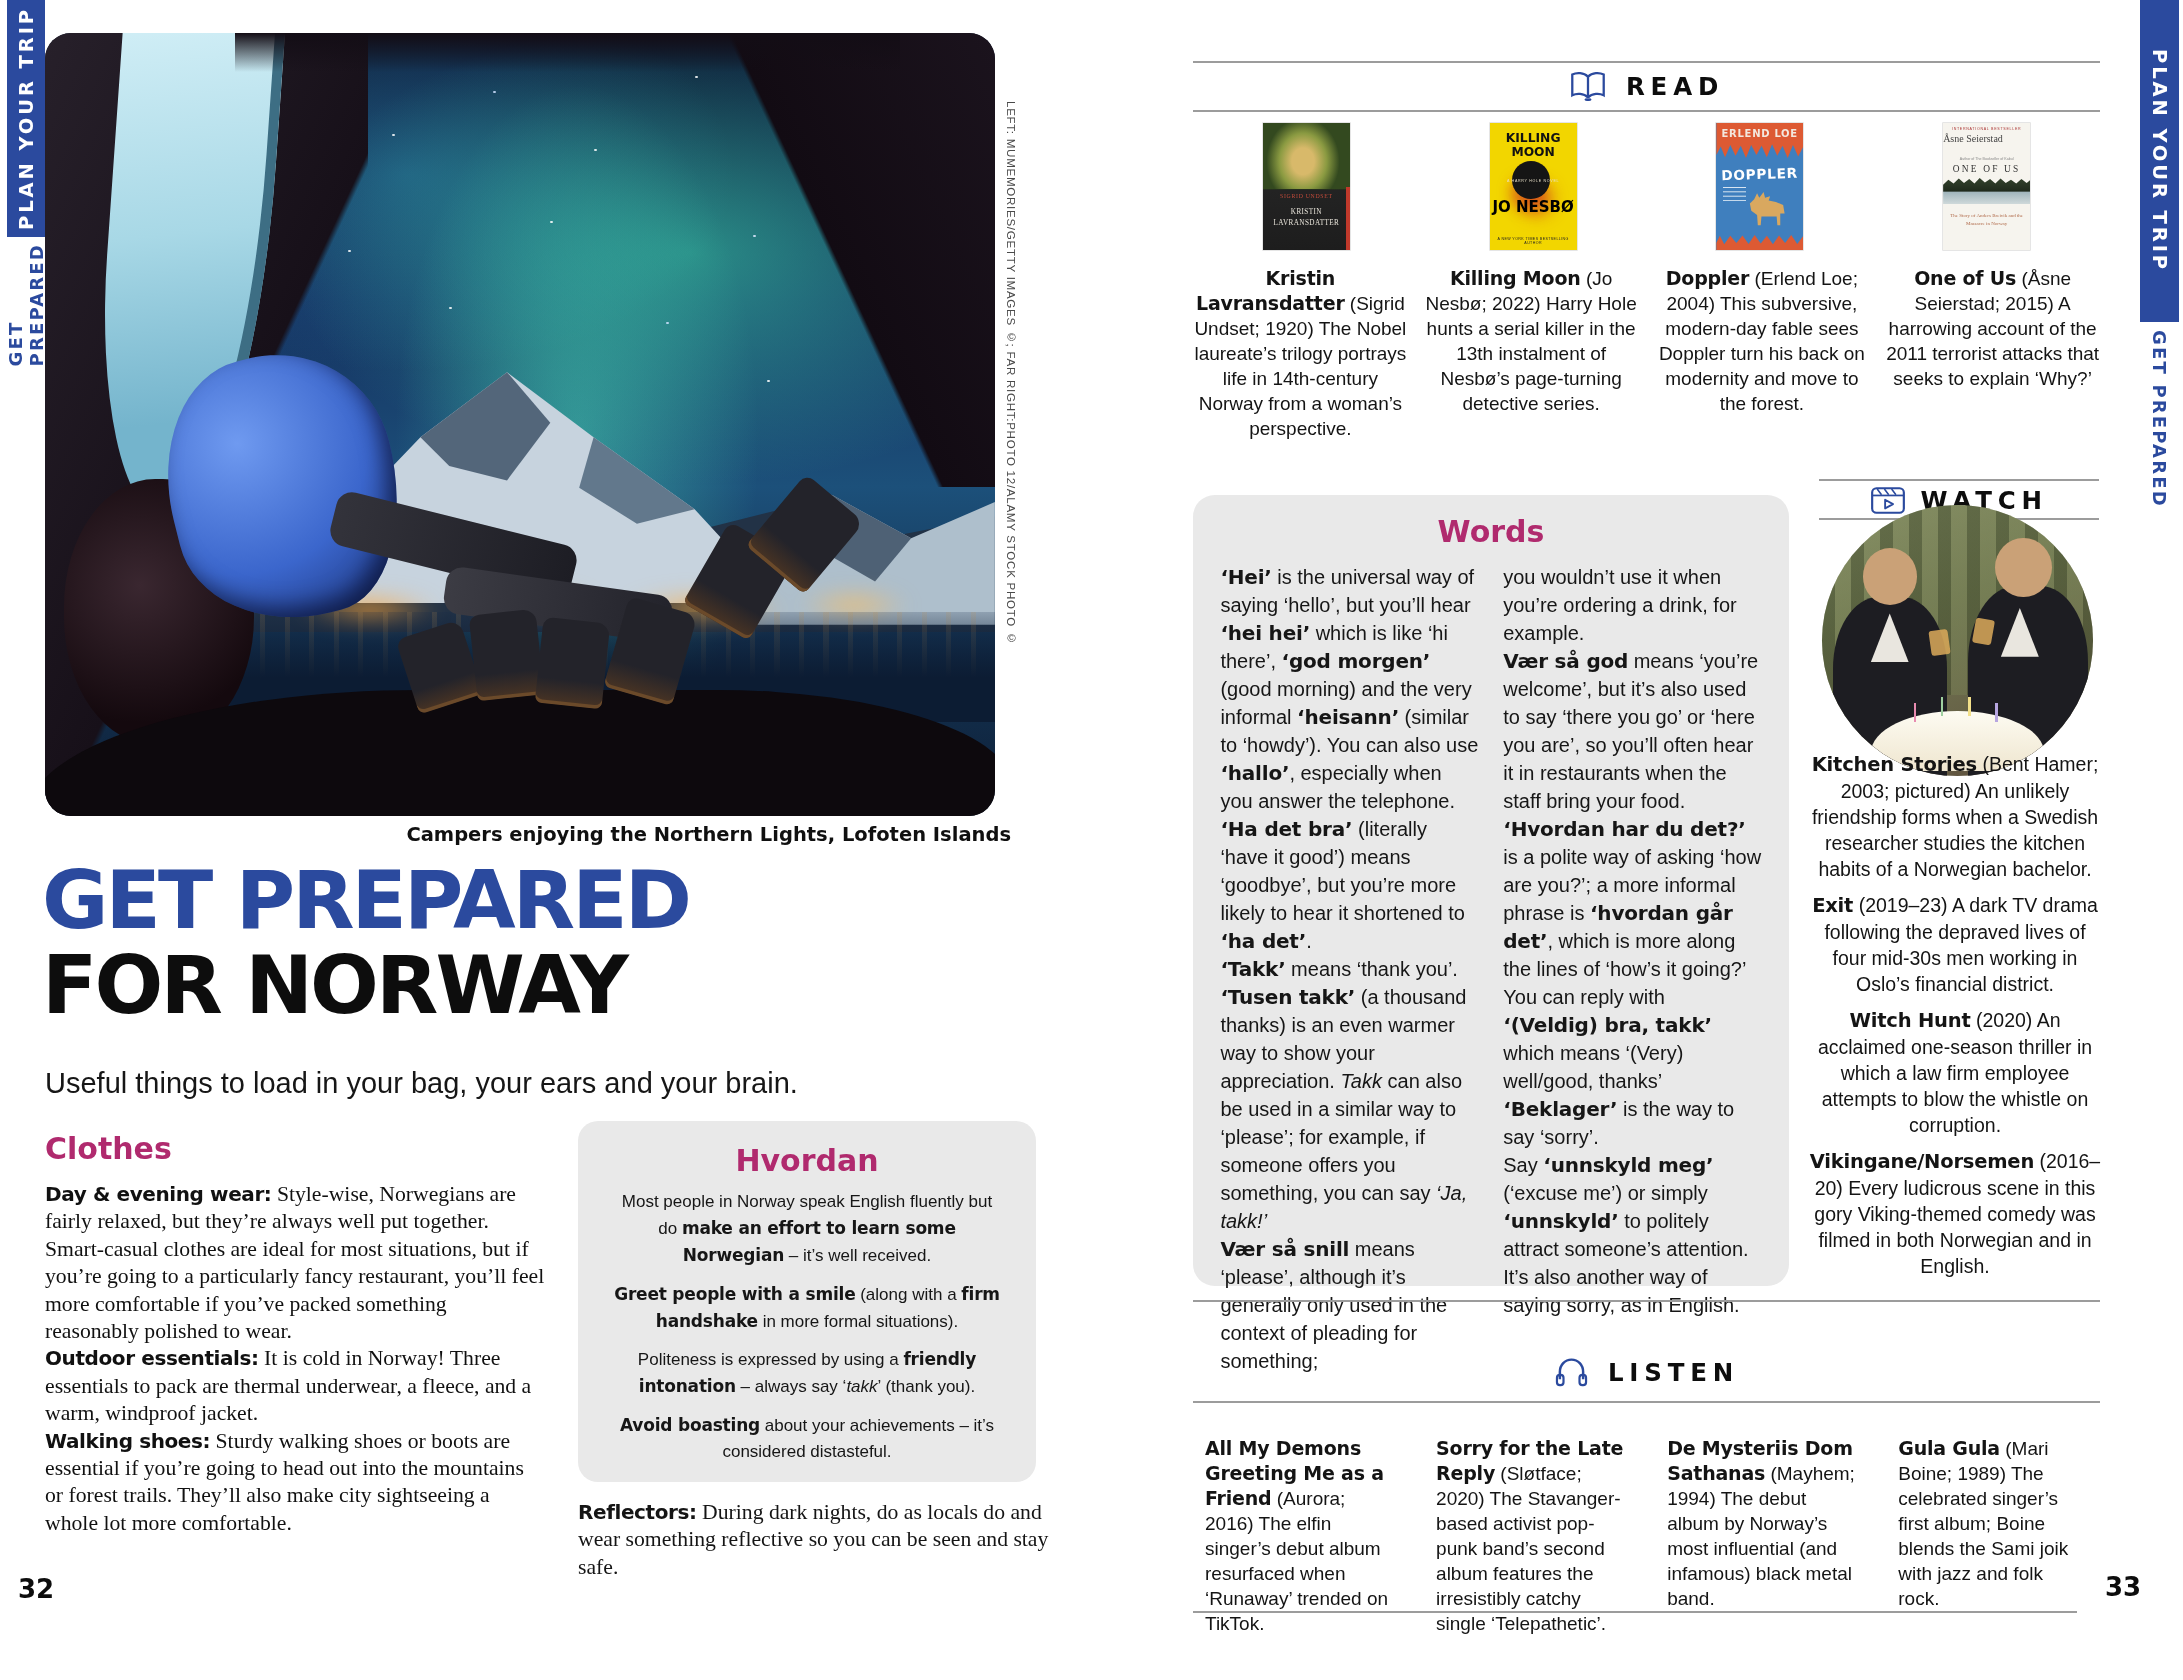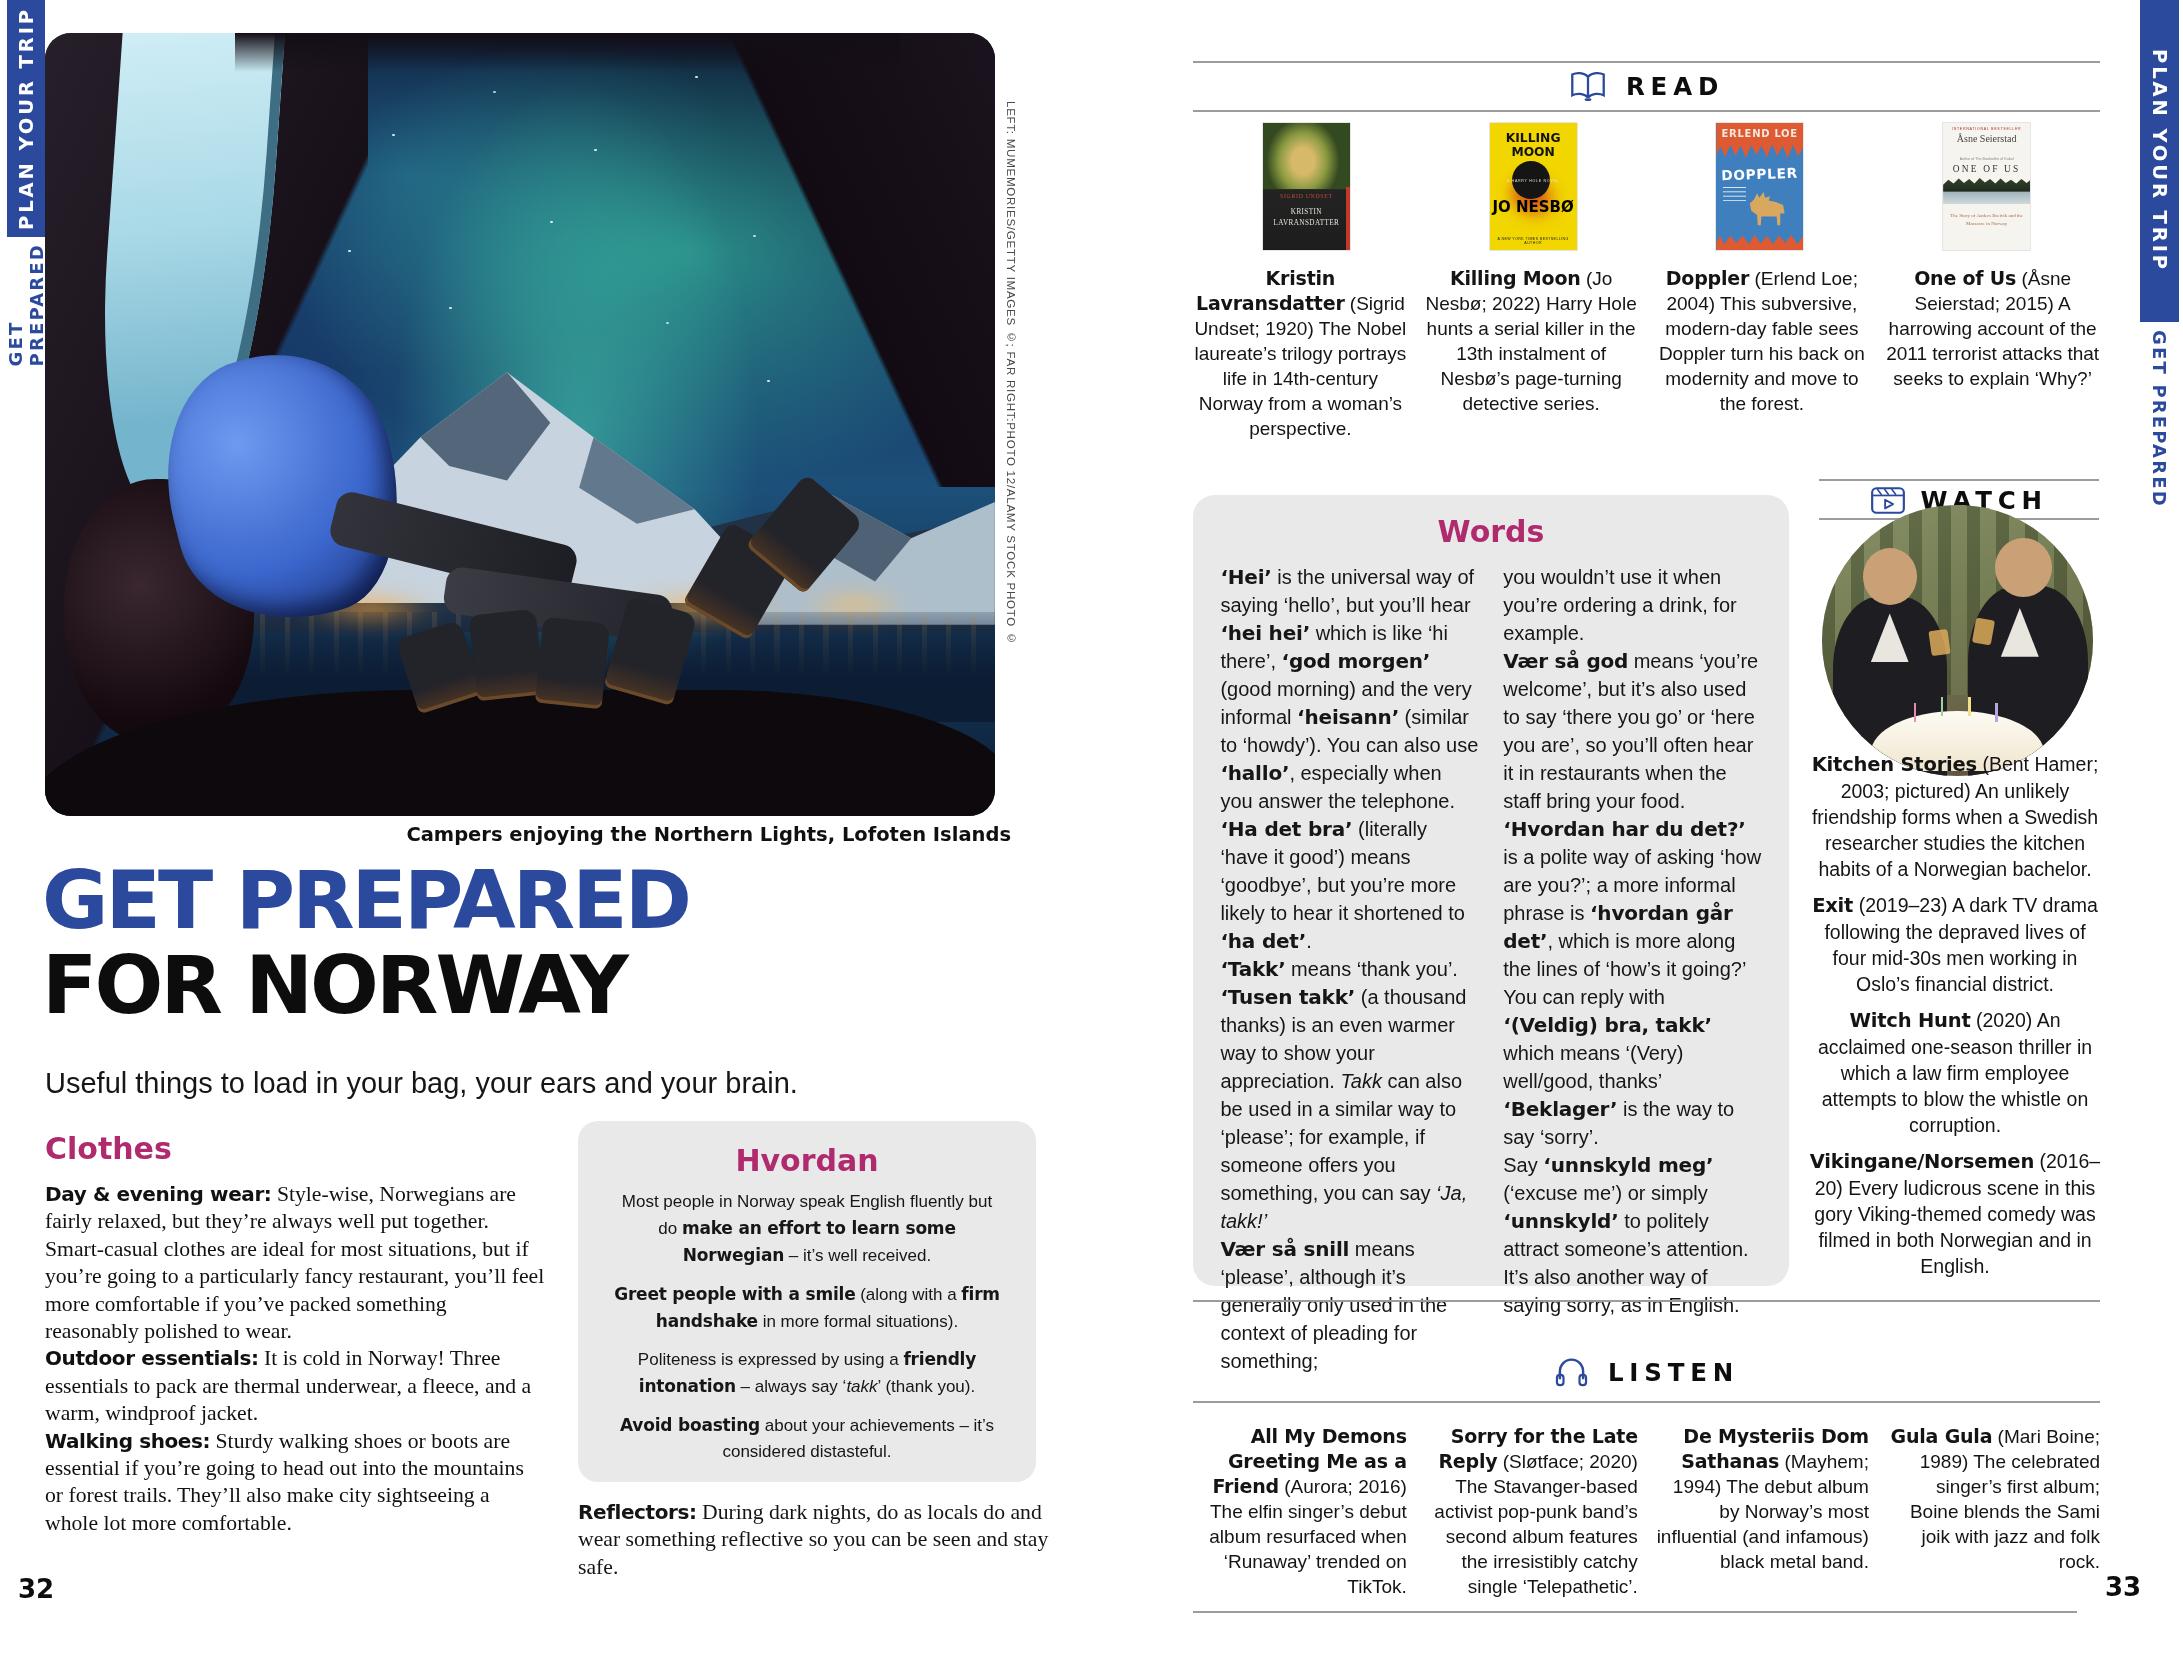--- a/index.html
+++ b/index.html
@@ -110,21 +110,21 @@
   .cv3 .flameB{position:absolute;left:0;bottom:0;width:100%;height:16%;background:#dd5a33;
     clip-path:polygon(0 100%,100% 100%,100% 30%,93% 70%,86% 26%,79% 66%,72% 28%,65% 72%,58% 30%,51% 68%,44% 26%,37% 70%,30% 28%,23% 66%,16% 30%,9% 72%,4% 30%,0 64%);}
   .cv3 .au{position:absolute;left:6%;top:4%;width:88%;color:#f3e8de;
     font-family:"DejaVu Sans",sans-serif;font-weight:bold;font-size:10px;letter-spacing:0.7px;}
   .cv3 .ti{position:absolute;left:0;top:34%;width:100%;text-align:center;color:#fff;
     font-family:"DejaVu Sans",sans-serif;font-weight:bold;font-size:13.7px;letter-spacing:0.7px;transform:rotate(-2deg);}
   .cv3 .sq{position:absolute;left:8%;top:50%;width:26%;height:1.4px;background:rgba(255,255,255,.8);
     box-shadow:0 4.3px 0 rgba(255,255,255,.8),0 8.7px 0 rgba(255,255,255,.8),0 13px 0 rgba(255,255,255,.7);}
   .cv4{background:#f6f4ee;}
   .cv4 .top{position:absolute;left:0;top:3%;width:100%;text-align:center;color:#a33;font-size:3.6px;letter-spacing:0.7px;}
-  .cv4 .au{position:absolute;left:0;top:8%;width:100%;text-align:center;color:#444;
+  .cv4 .au{position:absolute;left:0;top:8%;width:100%;color:#444;
     font-family:"Liberation Serif",serif;font-size:10px;line-height:11.6px;}
   .cv4 .note{position:absolute;left:0;top:27%;width:100%;text-align:center;color:#888;font-size:3.6px;}
   .cv4 .ti{position:absolute;left:0;top:32%;width:100%;text-align:center;color:#333;
     font-family:"Liberation Serif",serif;font-size:9.4px;letter-spacing:2.2px;}
   .cv4 .forest{position:absolute;left:0;top:42%;width:100%;height:22%;
     background:linear-gradient(180deg,#37462f 0%,#1f2a1c 55%,#9fb4bb 56%,#cfd9da 100%);
     clip-path:polygon(0 30%,6% 12%,12% 26%,18% 8%,24% 24%,30% 10%,36% 26%,42% 6%,48% 22%,54% 10%,60% 26%,66% 8%,72% 24%,78% 12%,84% 26%,90% 10%,96% 24%,100% 14%,100% 100%,0 100%);}
   .cv4 .bot{position:absolute;left:0;top:70%;width:100%;text-align:center;color:#b06a4a;
     font-family:"Liberation Serif",serif;font-size:5px;line-height:8px;}
   
@@ -142,21 +142,21 @@
   .wc-head{position:absolute;border-radius:50%;background:#caa177;}
   .wc-shirt{position:absolute;background:#e9e6df;clip-path:polygon(50% 0,100% 100%,0 100%);}
   .wc-glass{position:absolute;width:19px;height:24.5px;background:rgba(220,170,90,.85);border-radius:2.9px;}
   .wc-cake{position:absolute;left:18%;bottom:2%;width:64%;height:22%;border-radius:50% 50% 8.7px 8.7px/70% 70% 7.2px 7.2px;
     background:linear-gradient(180deg,#fdfbf2,#efe6cf);}
   .wc-candle{position:absolute;width:2.2px;height:19px;}
   .watch-texts{left:1809px;top:751px;width:292px;text-align:center;font-size:19.5px;line-height:26px;color:#141414;}
   .tv-entry{margin:0 0 10px;}
   
   .listen-row{left:1193px;top:1424px;width:907px;display:flex;gap:17.3px;}
-  .listen-col{flex:1;text-align:right;font-size:19px;line-height:25px;color:#141414;margin:0;}
+  .listen-col{flex:1;text-align:left;font-size:19px;line-height:25px;color:#141414;margin:12px;}
   .icon-svg{display:block;}
 </style>
 </head>
 <body>
 
 <div id="page">
 
   <div class="abs sbbox" style="left:7.2px;top:0;width:38px;height:237px;">
     <span class="vup sbtab">PLAN YOUR TRIP</span>
   </div>

